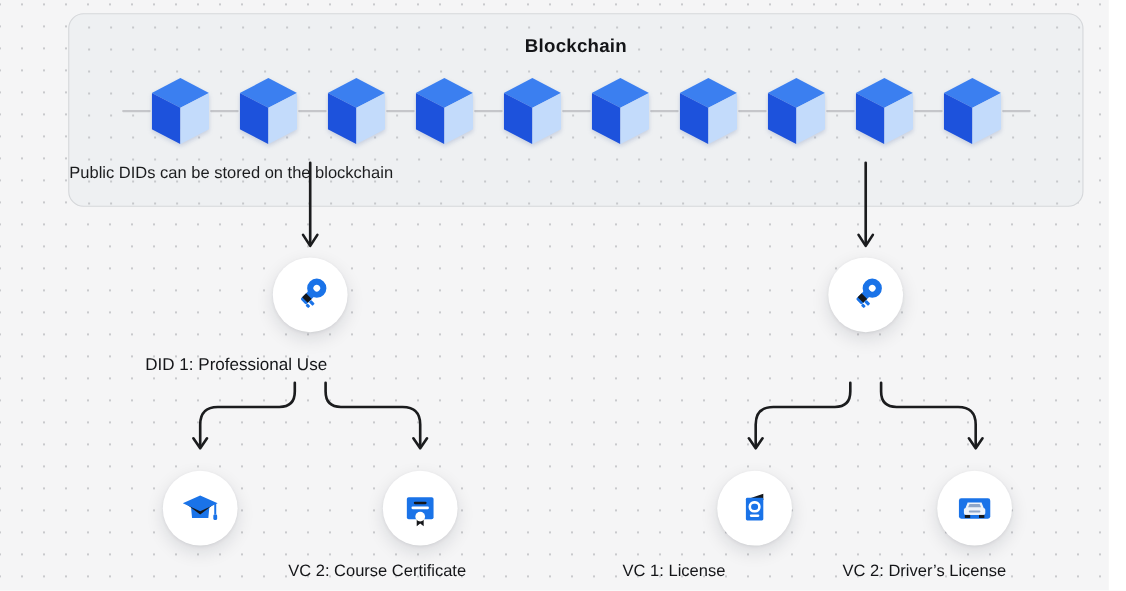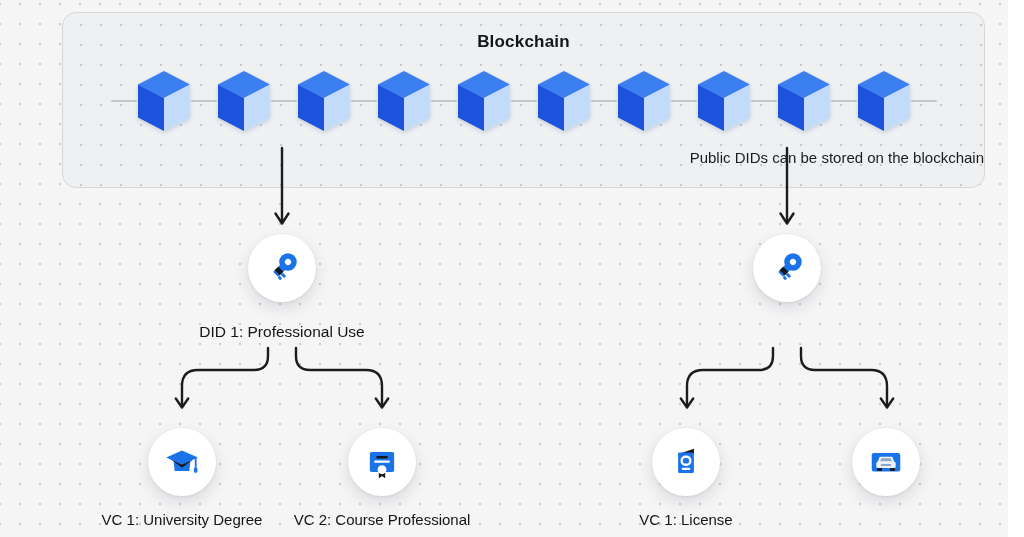--- a/index.html
+++ b/index.html
@@ -22,31 +22,31 @@
     position:absolute;left:0;right:0;top:19px;text-align:center;
     font-size:17px;font-weight:700;letter-spacing:.2px;color:#141518;
   }
   .block-row{
     position:absolute;left:0;right:0;top:58px;height:60px;
     display:flex;align-items:center;justify-content:center;
   }
   .cube{flex:none;filter:drop-shadow(0 2px 2px rgba(30,60,140,.18));}
   .chain-dash{flex:none;width:26px;height:2px;background:#c5c6ca;margin:0 1px;border-radius:1px;}
   .chain-caption{
-    position:absolute;left:0;right:0;top:136px;text-align:right;
+    position:absolute;left:0;right:0;top:136px;text-align:left;
     font-size:15px;color:#1b1c1e;
   }
   .varrow{position:absolute;width:24px;height:86px;}
   .node{
     position:absolute;width:68px;height:68px;border-radius:50%;background:#ffffff;
     box-shadow:0 6px 16px rgba(20,25,40,.12), 0 1px 3px rgba(20,25,40,.08);
     display:flex;align-items:center;justify-content:center;
   }
   .did-label,.vc-label{
-    position:absolute;text-align:center;font-size:15.5px;color:#141518;
+    position:absolute;text-align:left;font-size:15.5px;color:#141518;
   }
   .did-label{width:300px;top:323px;}
   .vc-label{width:240px;top:511px;font-size:15px;}
   .branch{position:absolute;width:240px;height:68px;top:346px;}
   svg{display:block;}
 </style>
 </head>
 <body>
 
 <div class="canvas">
@@ -199,17 +199,17 @@
       <rect x="4.5" y="9.5" width="27" height="17.5" rx="2" fill="#1a73e8"></rect>
       <polygon points="12,13 24,13 26,18.2 10,18.2" fill="#eef3fa"></polygon>
       <polygon points="13.6,14.4 22.4,14.4 23.6,17.2 12.4,17.2" fill="#8fa6c8"></polygon>
       <rect x="8.8" y="17.8" width="18.4" height="6" rx="1.6" fill="#eef3fa"></rect>
       <rect x="13" y="19.9" width="10" height="1.8" rx="0.9" fill="#8fa6c8"></rect>
       <rect x="9.6" y="23.8" width="4.6" height="2.6" fill="#15171a"></rect>
       <rect x="21.8" y="23.8" width="4.6" height="2.6" fill="#15171a"></rect>
     </svg>
   </div>
 
-  <div class="vc-label" style="left:62px">VC 1: University Degree</div>
-  <div class="vc-label" style="left:262px">VC 2: Course Professional</div>
+  <div class="vc-label" style="left:262px">VC 2: Course Certificate</div>
   <div class="vc-label" style="left:566px">VC 1: License</div>
+  <div class="vc-label" style="left:766px">VC 2: Driver’s License</div>
 
 </div>
 
 </body></html>

